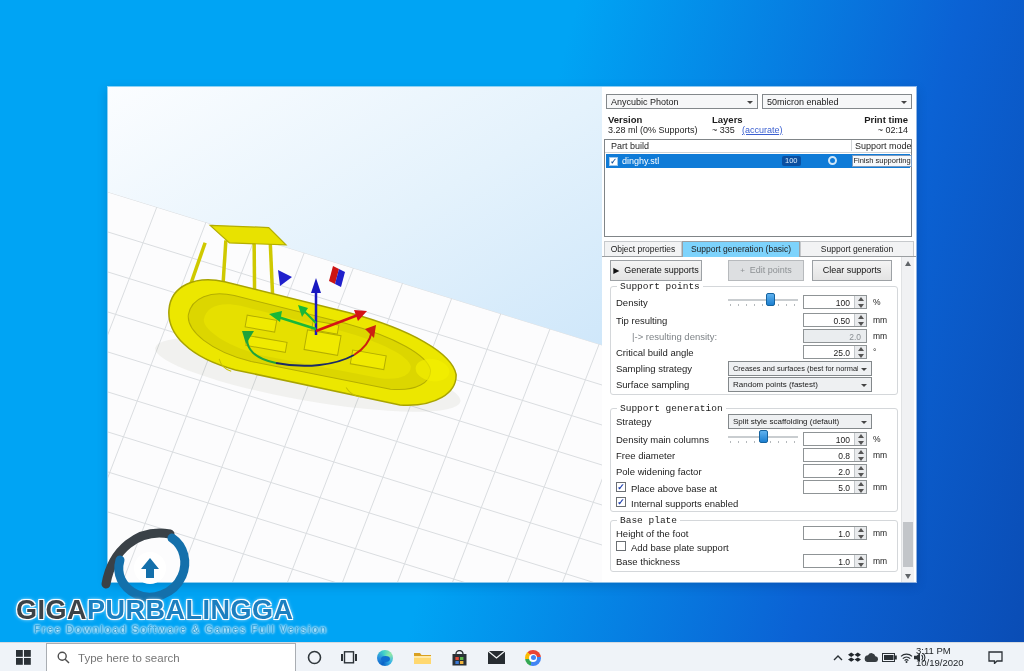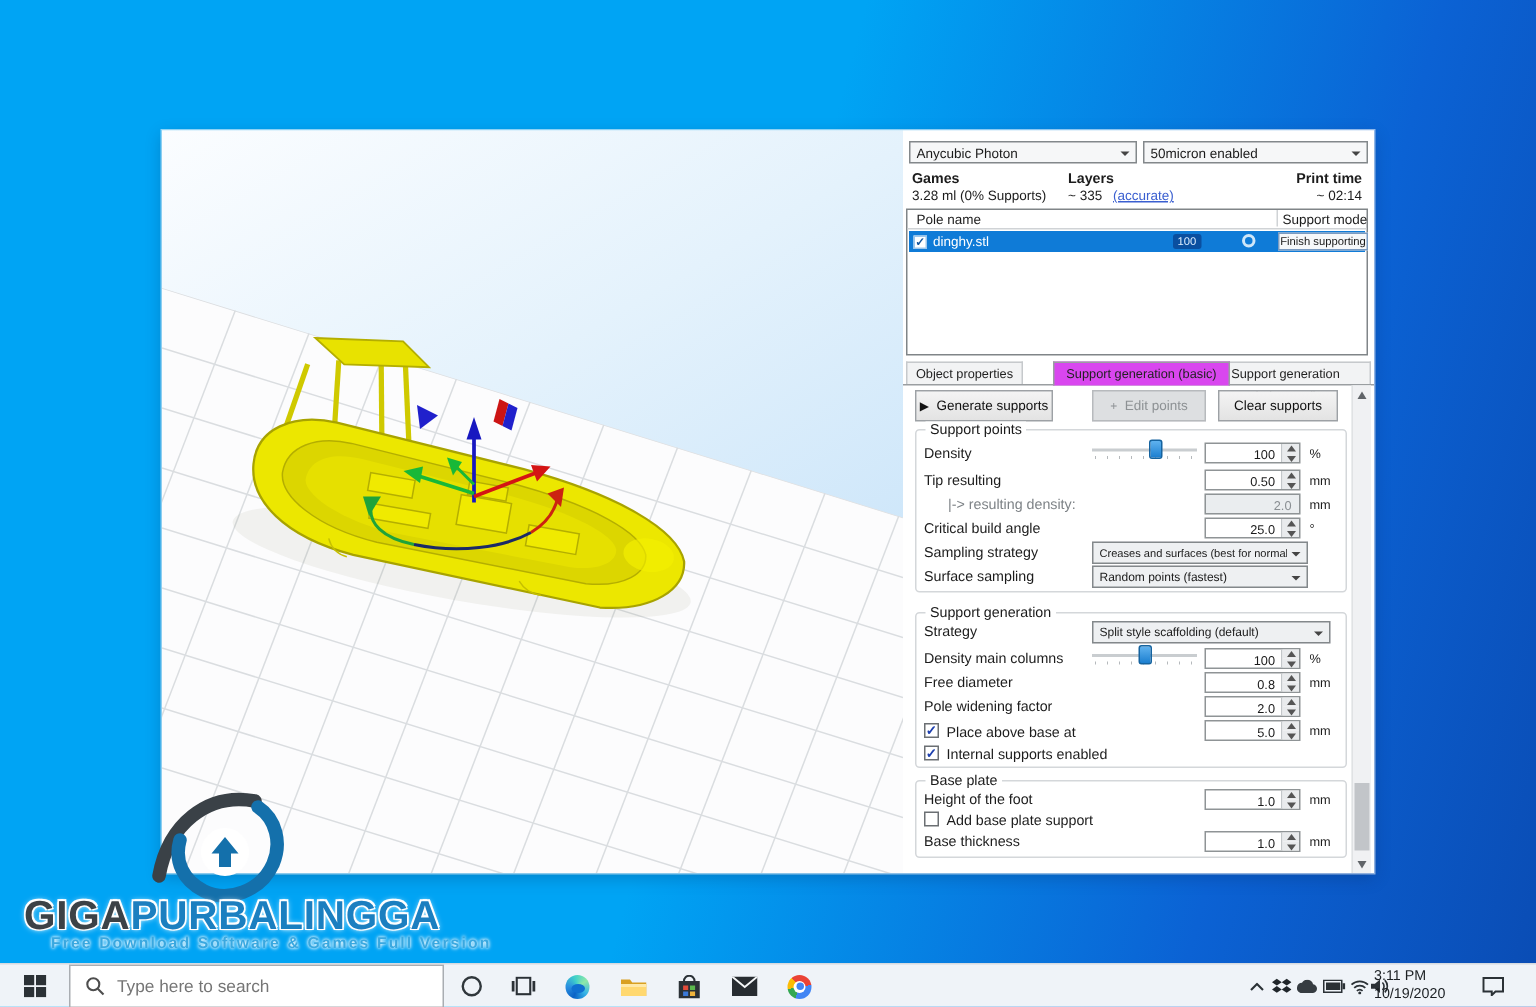--- a/index.html
+++ b/index.html
@@ -40,31 +40,31 @@
   .cb { position:absolute; width:10px; height:10px; background:#fff; border:1px solid #6b6f73;
     font-size:9px; line-height:9px; text-align:center; color:#1d3fae; font-weight:bold; }
 
   .slider { position:absolute; width:70px; height:15px; }
   .slider .track { position:absolute; left:0; right:0; top:6px; height:2px; background:#c9cdd0; }
   .slider .ticks { position:absolute; left:2px; right:2px; top:11px; height:2px;
     background-image:repeating-linear-gradient(90deg,#b5b9bc 0 1px,transparent 1px 8px); }
   .slider .thumb { position:absolute; top:0; width:9px; height:13px;
     background:linear-gradient(#5fb2ef,#1c7fd0); border:1px solid #15639f; border-radius:2px; }
 
-  .group { position:absolute; left:8px; width:288px; border:1px solid #d4d7da; border-radius:3px; }
+  .group { position:absolute; left:8px; width:288px; border:1px solid #d4d7da; border-radius:3px;font-family:Liberation Mono, monospace; }
   .group .gt { position:absolute; top:-6px; left:6px; background:#fff; padding:0 3px; font-size:9.5px; white-space:nowrap; }
 
   .btn { position:absolute; height:21px; background:linear-gradient(#f4f4f4,#e3e3e3); border:1px solid #9da1a5;
     font-size:9px; text-align:center; line-height:19px; color:#111; }
   .btn .ic { margin-right:5px; font-size:8px; }
   .btn.disabled { background:#dddfe1; color:#8d9194; border-color:#b7babd; }
 
   .tab { position:absolute; top:154px; height:15px; font-size:8.5px; line-height:15px; text-align:center;
     color:#222; background:#f2f3f4; border:1px solid #c6c9cc; border-bottom:none; padding:0 5px; }
-  .tab.active { background:#d946ef; height:16px; z-index:2; border-color:#9a9ea1; font-weight:normal;margin-left:20px; }
+  .tab.active { background:#7dd3fc; height:16px; z-index:2; border-color:#9a9ea1; font-weight:normal; }
   .contentline { position:absolute; left:0; right:0; top:169px; height:0; border-top:1px solid #9a9ea1; }
 
   
   .ptable { position:absolute; left:2px; top:52px; width:308px; height:98px; background:#fff; border:1px solid #808588; }
   .ptable .hdr { position:absolute; left:0; right:0; top:0; height:13px; border-bottom:1px solid #d0d3d6; font-size:9px; }
   .ptable .colsep { position:absolute; top:0; bottom:85px; left:246px; width:1px; background:#d0d3d6; }
   .prow { position:absolute; left:1px; right:1px; top:14px; height:14px; background:#0f7bd7; color:#fff; }
   .prow .name { position:absolute; left:16px; top:2px; font-size:9px; }
   .prow .cb2 { position:absolute; left:3px; top:2.5px; width:9px; height:9px; background:#fff; border:1px solid #9dc7ec;
     color:#14559c; font-size:8px; line-height:8px; text-align:center; font-weight:bold; }
@@ -191,31 +191,31 @@
 
       <div class="combo" style="left:4px;top:7px;width:152px;background:#f6f7f8">
         <span class="t" style="font-size:9px">Anycubic Photon</span>
         <span class="a"></span>
       </div>
       <div class="combo" style="left:160px;top:7px;width:150px;background:#f6f7f8">
         <span class="t" style="font-size:9px">50micron enabled</span>
         <span class="a"></span>
       </div>
 
-      <span class="lbl bold" style="left:6px;top:27px">Games</span>
+      <span class="lbl bold" style="left:6px;top:27px">Version</span>
       <span class="lbl" style="left:6px;top:38px;font-size:9px">3.28 ml (0% Supports)</span>
       <span class="lbl bold" style="left:110px;top:27px">Layers</span>
       <span class="lbl" style="left:110px;top:38px;font-size:9px">~ 335</span>
       <span class="lbl link" style="left:140px;top:38px">(accurate)</span>
       <span class="lbl bold" style="right:8px;left:auto;top:27px">Print time</span>
       <span class="lbl" style="right:8px;left:auto;top:38px;font-size:9px">~ 02:14</span>
 
       <div class="ptable">
         <div class="hdr">
-          <span class="lbl" style="left:6px;top:1px;font-size:9px">Pole name</span>
+          <span class="lbl" style="left:6px;top:1px;font-size:9px">Part build</span>
           <span class="lbl" style="left:250px;top:1px;font-size:9px">Support mode</span>
         </div>
         <div class="colsep"></div>
         <div class="prow">
           <span class="cb2">✓</span>
           <span class="name">dinghy.stl</span>
           <span class="badge">100</span>
           <span class="ring"></span>
           <span class="modebtn">Finish supporting</span>
         </div>
@@ -289,21 +289,21 @@
       <span class="lbl" style="left:14px;top:292px">Surface sampling</span>
       <div class="combo" style="left:126px;top:290px;width:144px">
         <span class="t">Random points (fastest)</span>
         <span class="a"></span>
       </div>
 
       <div class="group" style="top:321px;height:104px">
         <span class="gt">Support generation</span>
       </div>
       <span class="lbl" style="left:14px;top:329px">Strategy</span>
-      <div class="combo" style="left:126px;top:327px;width:159px">
+      <div class="combo" style="left:126px;top:327px;width:144px">
         <span class="t">Split style scaffolding (default)</span>
         <span class="a"></span>
       </div>
 
       <span class="lbl" style="left:14px;top:347px">Density main columns</span>
       <div class="slider" style="left:126px;top:343px">
         <div class="track"></div>
           <div class="ticks"></div>
         <div class="thumb" style="left:31px"></div>
       </div>

